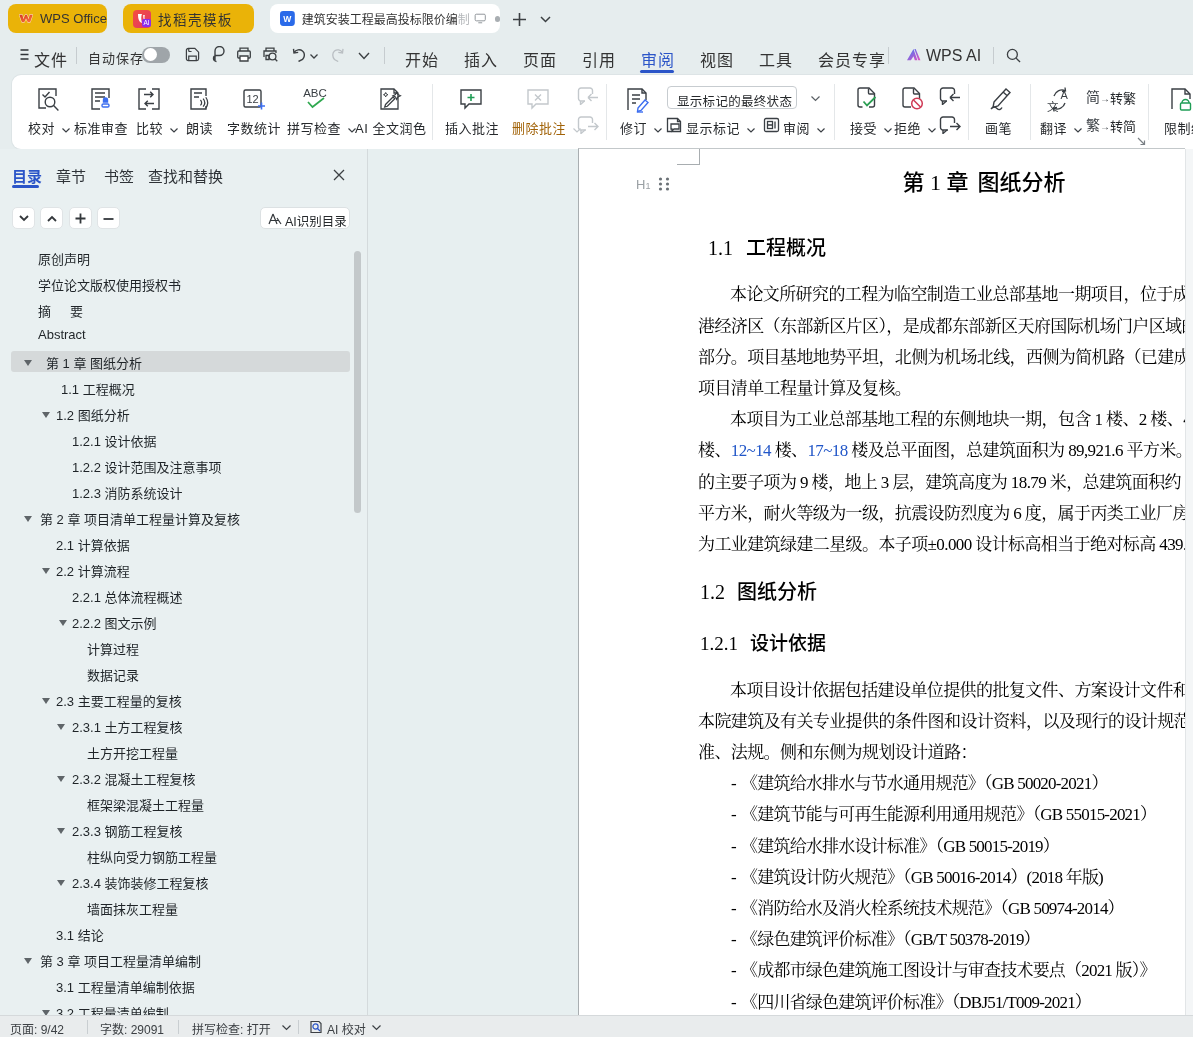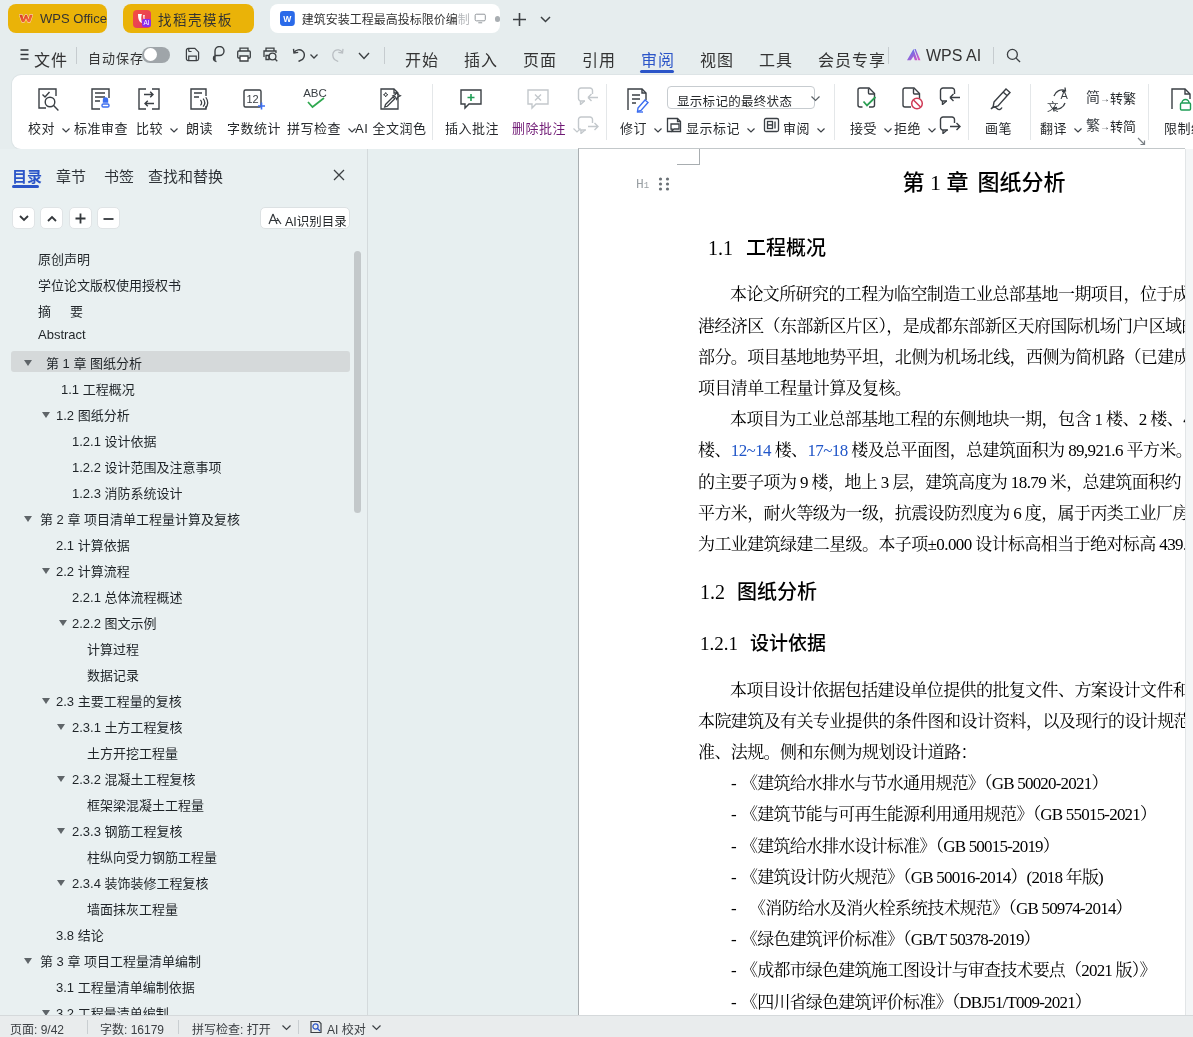--- a/index.html
+++ b/index.html
@@ -10,21 +10,21 @@
 .tab{position:absolute;top:4px;height:29px;border-radius:8px;display:flex;align-items:center;font-size:13px;color:#333;white-space:nowrap;overflow:hidden}
 .tab.gray{background:#eab308}
 .tab.white{background:#fff}
 
 #menurow{position:absolute;left:0;top:38px;width:1193px;height:37px;background:#e6edee}
 .mi{position:absolute;top:47px;font-size:16px;color:#333;letter-spacing:1px}
 .vsep{position:absolute;width:1px;background:#c6cccf}
 
 #ribbon{position:absolute;left:12px;top:74.5px;width:1181px;height:74px;background:#fff;border-radius:9px 0 0 9px;box-shadow:0 0 0 1px rgba(120,130,135,0.08)}
 .rlab{position:absolute;top:118px;font-size:13px;color:#26292c;white-space:nowrap;letter-spacing:.5px}
-.rlab.dis{color:#701a75}
+.rlab.dis{color:#a16207}
 .rsep{position:absolute;top:84px;height:56px;width:1px;background:#e4e7e9}
 .ric{position:absolute;top:86px}
 
 #sidebar{position:absolute;left:0;top:149px;width:368px;height:866px;background:#e9f0f1;border-right:1px solid #d4dadc}
 .stab{position:absolute;top:165px;font-size:15px;color:#2f3338}
 .row{position:absolute;left:0;width:368px;height:26px;font-size:13px;color:#1f2428;white-space:nowrap}
 .row span.t{position:absolute;top:3.5px}
 .tri{position:absolute;top:10px;width:0;height:0;border-left:4.5px solid transparent;border-right:4.5px solid transparent;border-top:6px solid #5f6569}
 
 #docarea{position:absolute;left:368px;top:149px;width:825px;height:866px;background:#e7eff0}
@@ -239,21 +239,21 @@
 <svg class="ric" style="left:624px" width="28" height="27" viewBox="0 0 28 27" fill="none" stroke="#3a3f44" stroke-width="1.4">
     <path d="M4 24 v-21 h14 l4 4 v7"></path>
     <path d="M18 3 v4 h4"></path>
     <path d="M8 9 h8 M8 13 h8 M8 17 h4"></path>
     <path d="M14 22 L21 14 l3 2.5 L17 24.5 l-3.5 1 Z" fill="#fff" stroke="#3c6ef0"></path>
     <path d="M13 26 h6" stroke="#3c6ef0"></path>
   </svg>
 <span class="rlab" style="left:620px">修订 <svg class="chev" width="8" height="5" viewBox="0 0 8 5" stroke="#3a3f44" stroke-width="1.2" fill="none">
       <path d="M0.5 0.5 L4 4 L7.5 0.5"></path>
     </svg></span>
-<div class="abs" style="left:667px;top:86px;width:148px;height:23px;border:1px solid #c7ccd0;border-radius:4px;background:#fff">
+<div class="abs" style="left:667px;top:86px;width:130px;height:23px;border:1px solid #c7ccd0;border-radius:4px;background:#fff">
   <span style="position:absolute;left:9px;top:4px;font-size:12.5px;color:#26292c;letter-spacing:.3px">显示标记的最终状态</span>
   <svg class="abs" style="left:143px;top:9px" width="9" height="6" viewBox="0 0 9 6" stroke="#5a6065" stroke-width="1.2" fill="none">
       <path d="M0.5 0.5 L4.5 4.5 L8.5 0.5"></path>
     </svg>
 </div>
 <svg class="abs" style="left:666px;top:117px" width="17" height="16" viewBox="0 0 17 16" fill="none" stroke="#3a3f44" stroke-width="1.3">
     <path d="M1.5 1.5 h10 l3 3 v10 h-13 Z"></path>
     <path d="M11.5 1.5 v3 h3"></path>
     <path d="M5 7 h8 v5 h-5 l-2 2 v-2 h-1 Z" fill="#fff"></path>
   </svg>
@@ -329,21 +329,21 @@
     </g>
   </svg>
 <span class="rlab" style="left:1164px">限制编</span>
 <svg class="abs" style="left:1137px;top:137px" width="9" height="9" viewBox="0 0 9 9" stroke="#7a8085" stroke-width="1.2" fill="none">
     <path d="M1 1 L7.5 7.5 M7.5 3.5 v4 h-4"></path>
   </svg>
 <div id="docarea"></div>
 <div id="page"></div>
 <div class="abs" style="left:699px;top:149px;width:1px;height:16px;background:#a8adb0"></div>
 <div class="abs" style="left:677px;top:164px;width:23px;height:1px;background:#a8adb0"></div>
-<span class="abs" style="left:636px;top:177px;font-size:13px;color:#9aa0a4;font-family:Liberation Mono, monospace">H<span style="font-size:9px">1</span></span>
+<span class="abs" style="left:636px;top:177px;font-size:13px;color:#9aa0a4;font-family:Liberation Sans, sans-serif">H<span style="font-size:9px">1</span></span>
 <svg class="abs" style="left:658px;top:177px" width="12" height="14" viewBox="0 0 12 14" fill="none">
     <g fill="#6b7176">
       <circle cx="2.5" cy="2" r="1.6"></circle>
       <circle cx="9.5" cy="2" r="1.6"></circle>
       <circle cx="2.5" cy="7" r="1.6"></circle>
       <circle cx="9.5" cy="7" r="1.6"></circle>
       <circle cx="2.5" cy="12" r="1.6"></circle>
       <circle cx="9.5" cy="12" r="1.6"></circle>
     </g>
   </svg>
@@ -360,21 +360,21 @@
 <div class="dline" style="left:698px;top:533.9px">为工业建筑绿建二星级。本子项±0.000 设计标高相当于绝对标高 439.75</div>
 <div class="hd" style="left:700px;top:579.5px;font-size:20px;font-weight:500;line-height:24px">1.2<span style="display:inline-block;width:12px"></span>图纸分析</div>
 <div class="hd" style="left:700px;top:631.5px;font-size:19px;font-weight:500;line-height:24px">1.2.1<span style="display:inline-block;width:12px"></span>设计依据</div>
 <div class="dline" style="left:730px;top:679.9px">本项目设计依据包括建设单位提供的批复文件、方案设计文件和设计合</div>
 <div class="dline" style="left:698px;top:711.1px">本院建筑及有关专业提供的条件图和设计资料，以及现行的设计规范、标准</div>
 <div class="dline" style="left:698px;top:742.3px">准、法规。侧和东侧为规划设计道路：</div>
 <div class="dline" style="left:731px;top:773.2px">-<span style="margin-left:5px;letter-spacing:-0.8px">《建筑给水排水与节水通用规范》（GB 50020-2021）</span></div>
 <div class="dline" style="left:731px;top:804.4px">-<span style="margin-left:5px;letter-spacing:-0.8px">《建筑节能与可再生能源利用通用规范》（GB 55015-2021）</span></div>
 <div class="dline" style="left:731px;top:835.6px">-<span style="margin-left:5px;letter-spacing:-0.8px">《建筑给水排水设计标准》（GB 50015-2019）</span></div>
 <div class="dline" style="left:731px;top:866.8px">-<span style="margin-left:5px;letter-spacing:-0.8px">《建筑设计防火规范》（GB 50016-2014）(2018 年版)</span></div>
-<div class="dline" style="left:731px;top:898.0px">-<span style="margin-left:13px;letter-spacing:-0.8px">《消防给水及消火栓系统技术规范》（GB 50974-2014）</span></div>
+<div class="dline" style="left:731px;top:898.0px">-<span style="margin-left:5px;letter-spacing:-0.8px">《消防给水及消火栓系统技术规范》（GB 50974-2014）</span></div>
 <div class="dline" style="left:731px;top:929.2px">-<span style="margin-left:5px;letter-spacing:-0.8px">《绿色建筑评价标准》（GB/T 50378-2019）</span></div>
 <div class="dline" style="left:731px;top:960.4px">-<span style="margin-left:5px;letter-spacing:-0.8px">《成都市绿色建筑施工图设计与审查技术要点（2021 版）》</span></div>
 <div class="dline" style="left:731px;top:991.6px">-<span style="margin-left:5px;letter-spacing:-0.8px">《四川省绿色建筑评价标准》（DBJ51/T009-2021）</span></div>
 <div class="abs" style="left:1185px;top:149px;width:8px;height:866px;background:#f4f6f7;border-left:1px solid #e2e5e7"></div>
 <div id="sidebar"></div>
 <span class="stab" style="left:12px;color:#2b55c8;font-weight:bold">目录</span>
 <div class="abs" style="left:12px;top:185px;width:27px;height:3px;border-radius:2px;background:#2b55c8"></div>
 <span class="stab" style="left:56px">章节</span>
 <span class="stab" style="left:104px">书签</span>
 <span class="stab" style="left:148px">查找和替换</span>
@@ -490,38 +490,38 @@
     <span class="t" style="left:87px">柱纵向受力钢筋工程量</span>
   </div>
 <div class="row" style="top:869.5px">
     <i class="tri" style="left:57px"></i>
     <span class="t" style="left:72px">2.3.4 装饰装修工程复核</span>
   </div>
 <div class="row" style="top:895.5px">
     <span class="t" style="left:87px">墙面抹灰工程量</span>
   </div>
 <div class="row" style="top:921.5px">
-    <span class="t" style="left:56px">3.8 结论</span>
+    <span class="t" style="left:56px">3.1 结论</span>
   </div>
 <div class="row" style="top:947.5px">
     <i class="tri" style="left:24px"></i>
     <span class="t" style="left:40px">第 3 章 项目工程量清单编制</span>
   </div>
 <div class="row" style="top:973.5px">
     <span class="t" style="left:56px">3.1 工程量清单编制依据</span>
   </div>
 <div class="row" style="top:999.5px">
     <i class="tri" style="left:42px"></i>
     <span class="t" style="left:56px">3.2 工程量清单编制</span>
   </div>
 <div class="abs" style="left:354px;top:251px;width:7px;height:262px;border-radius:3.5px;background:#c3c8ca"></div>
 <div id="statusbar">
   <span class="abs" style="left:10px;top:4px">页面: 9/42</span>
   <div class="sv" style="left:87px"></div>
-  <span class="abs" style="left:100px;top:4px">字数: 16179</span>
+  <span class="abs" style="left:100px;top:4px">字数: 29091</span>
   <div class="sv" style="left:178px"></div>
   <span class="abs" style="left:192px;top:4px">拼写检查: 打开</span>
   <svg class="abs" style="left:282px;top:9px" width="9" height="6" viewBox="0 0 9 6" stroke="#3c4044" stroke-width="1.2" fill="none">
       <path d="M0.5 0.5 L4.5 4.5 L8.5 0.5"></path>
     </svg>
   <div class="sv" style="left:298px"></div>
   <svg class="abs" style="left:309px;top:4px" width="14" height="14" viewBox="0 0 14 14" fill="none" stroke="#3c4044" stroke-width="1.2">
       <path d="M2 12.5 v-11 h8 l2 2 v9 Z"></path>
       <circle cx="6.5" cy="6.5" r="2.6" stroke="#2b55c8"></circle>
       <path d="M8.5 8.5 l2.5 2.5" stroke="#2b55c8"></path>

